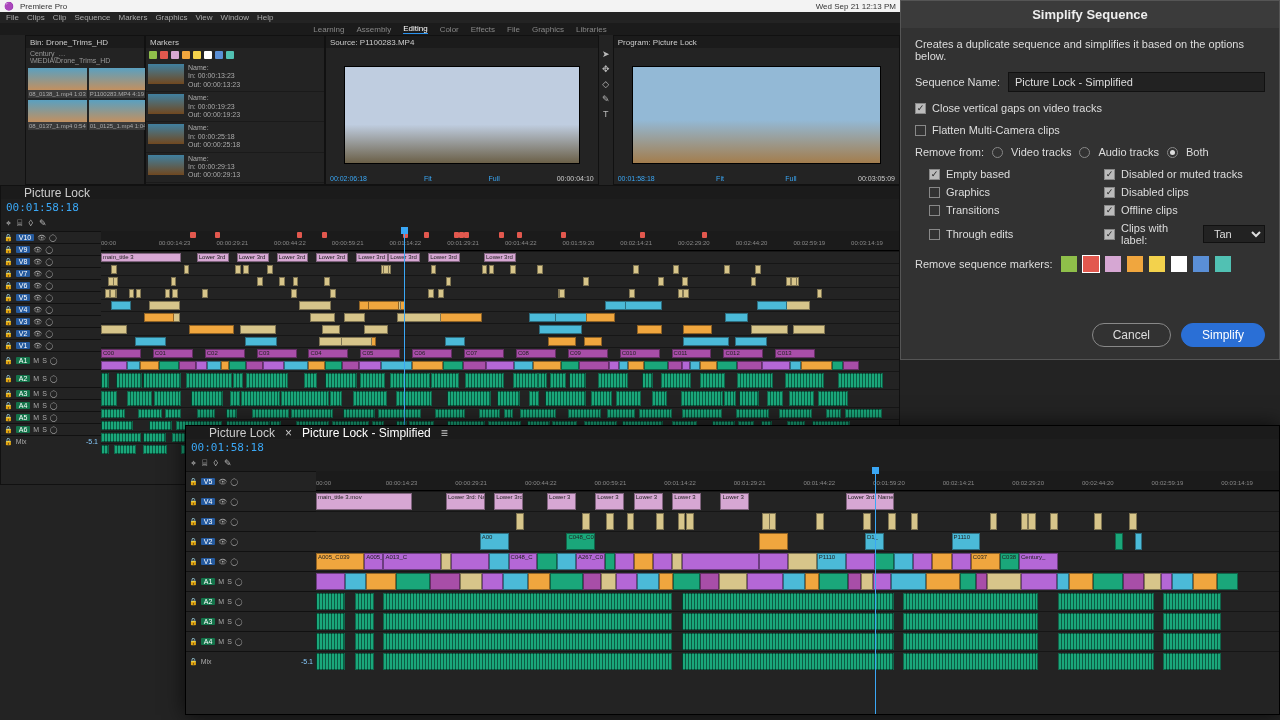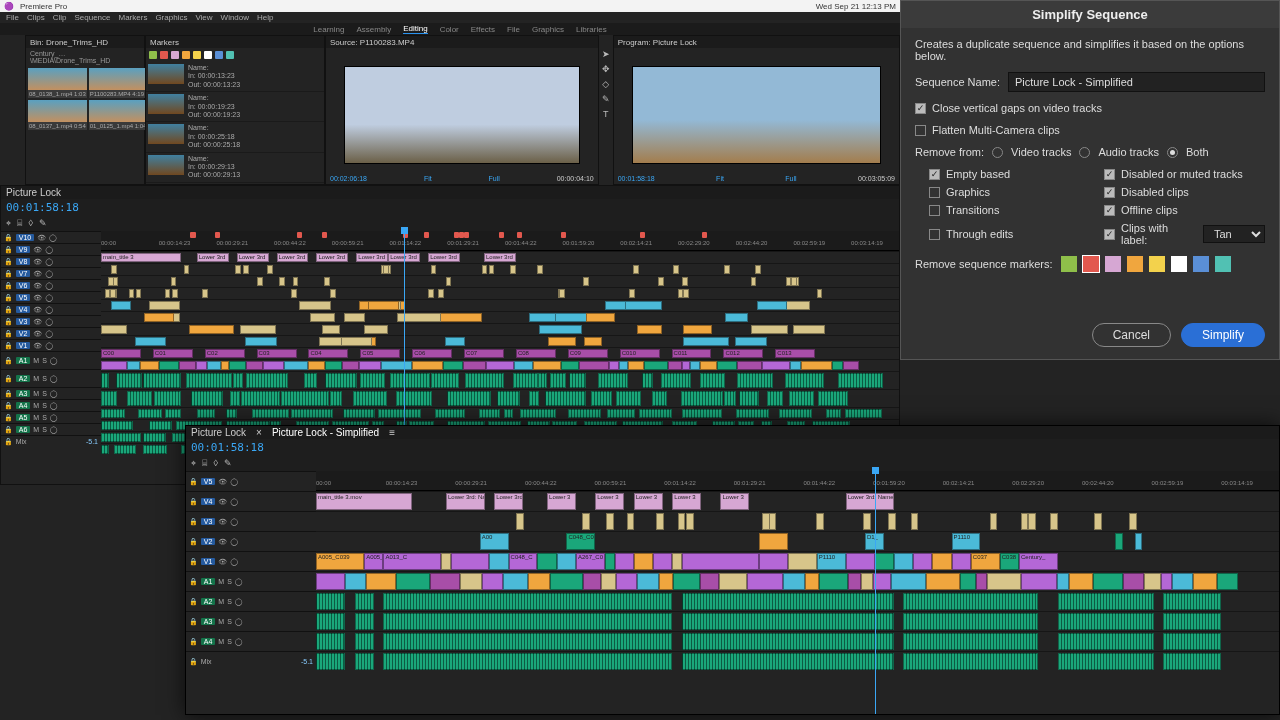--- a/index.html
+++ b/index.html
@@ -41,21 +41,21 @@
 .mon-img.prog { background:linear-gradient(#93b9d6 55%, #a37d4d); }
 .mon-foot { position:absolute; bottom:2px; left:4px; right:4px; display:flex; justify-content:space-between; font-size:7px; color:#3aa7f5; }
 .mon-foot span:last-child{color:#ccc;}
 .source { flex:1; }
 .program { flex:1; }
 .tool-strip { width:14px; display:flex; flex-direction:column; gap:5px; padding-top:14px; align-items:center; }
 .tool-strip span { color:#bbb; font-size:9px; }
 
 
 .main-timeline { position:absolute; top:185px; left:0; right:380px; bottom:235px; background:#1e1e1e; border:1px solid #111; display:flex; flex-direction:column; }
-.tl-head { height:13px; background:#1b1b1b; display:flex; align-items:center; font-size:10px; color:#ccc; padding:0 5px; gap:10px;}
+.tl-head { height:13px; background:#1b1b1b; display:flex; align-items:center; font-size:12px; color:#ccc; padding:0 23px; gap:10px;}
 .tl-tc { color:#3aa7f5; font-size:11px; padding:2px 5px; font-family:monospace;}
 .tl-tools { display:flex; gap:6px; padding:2px 5px; color:#bbb; }
 .tl-body { flex:1; display:flex; position:relative; }
 .tl-left { width:100px; background:#232323; display:flex; flex-direction:column; }
 .track-hdr { height:12px; display:flex; align-items:center; gap:3px; padding:0 3px; font-size:7px; color:#aaa; border-top:1px solid #111; }
 .track-hdr.tall { height:18px; }
 .track-hdr .tag { background:#255a9e; color:#fff; padding:0 3px; border-radius:1px; }
 .track-hdr.a .tag { background:#14734a; }
 .tl-right { flex:1; position:relative; background:#232323; }
 .ruler { height:20px; background:#1b1b1b; position:relative; border-bottom:1px solid #000; }

